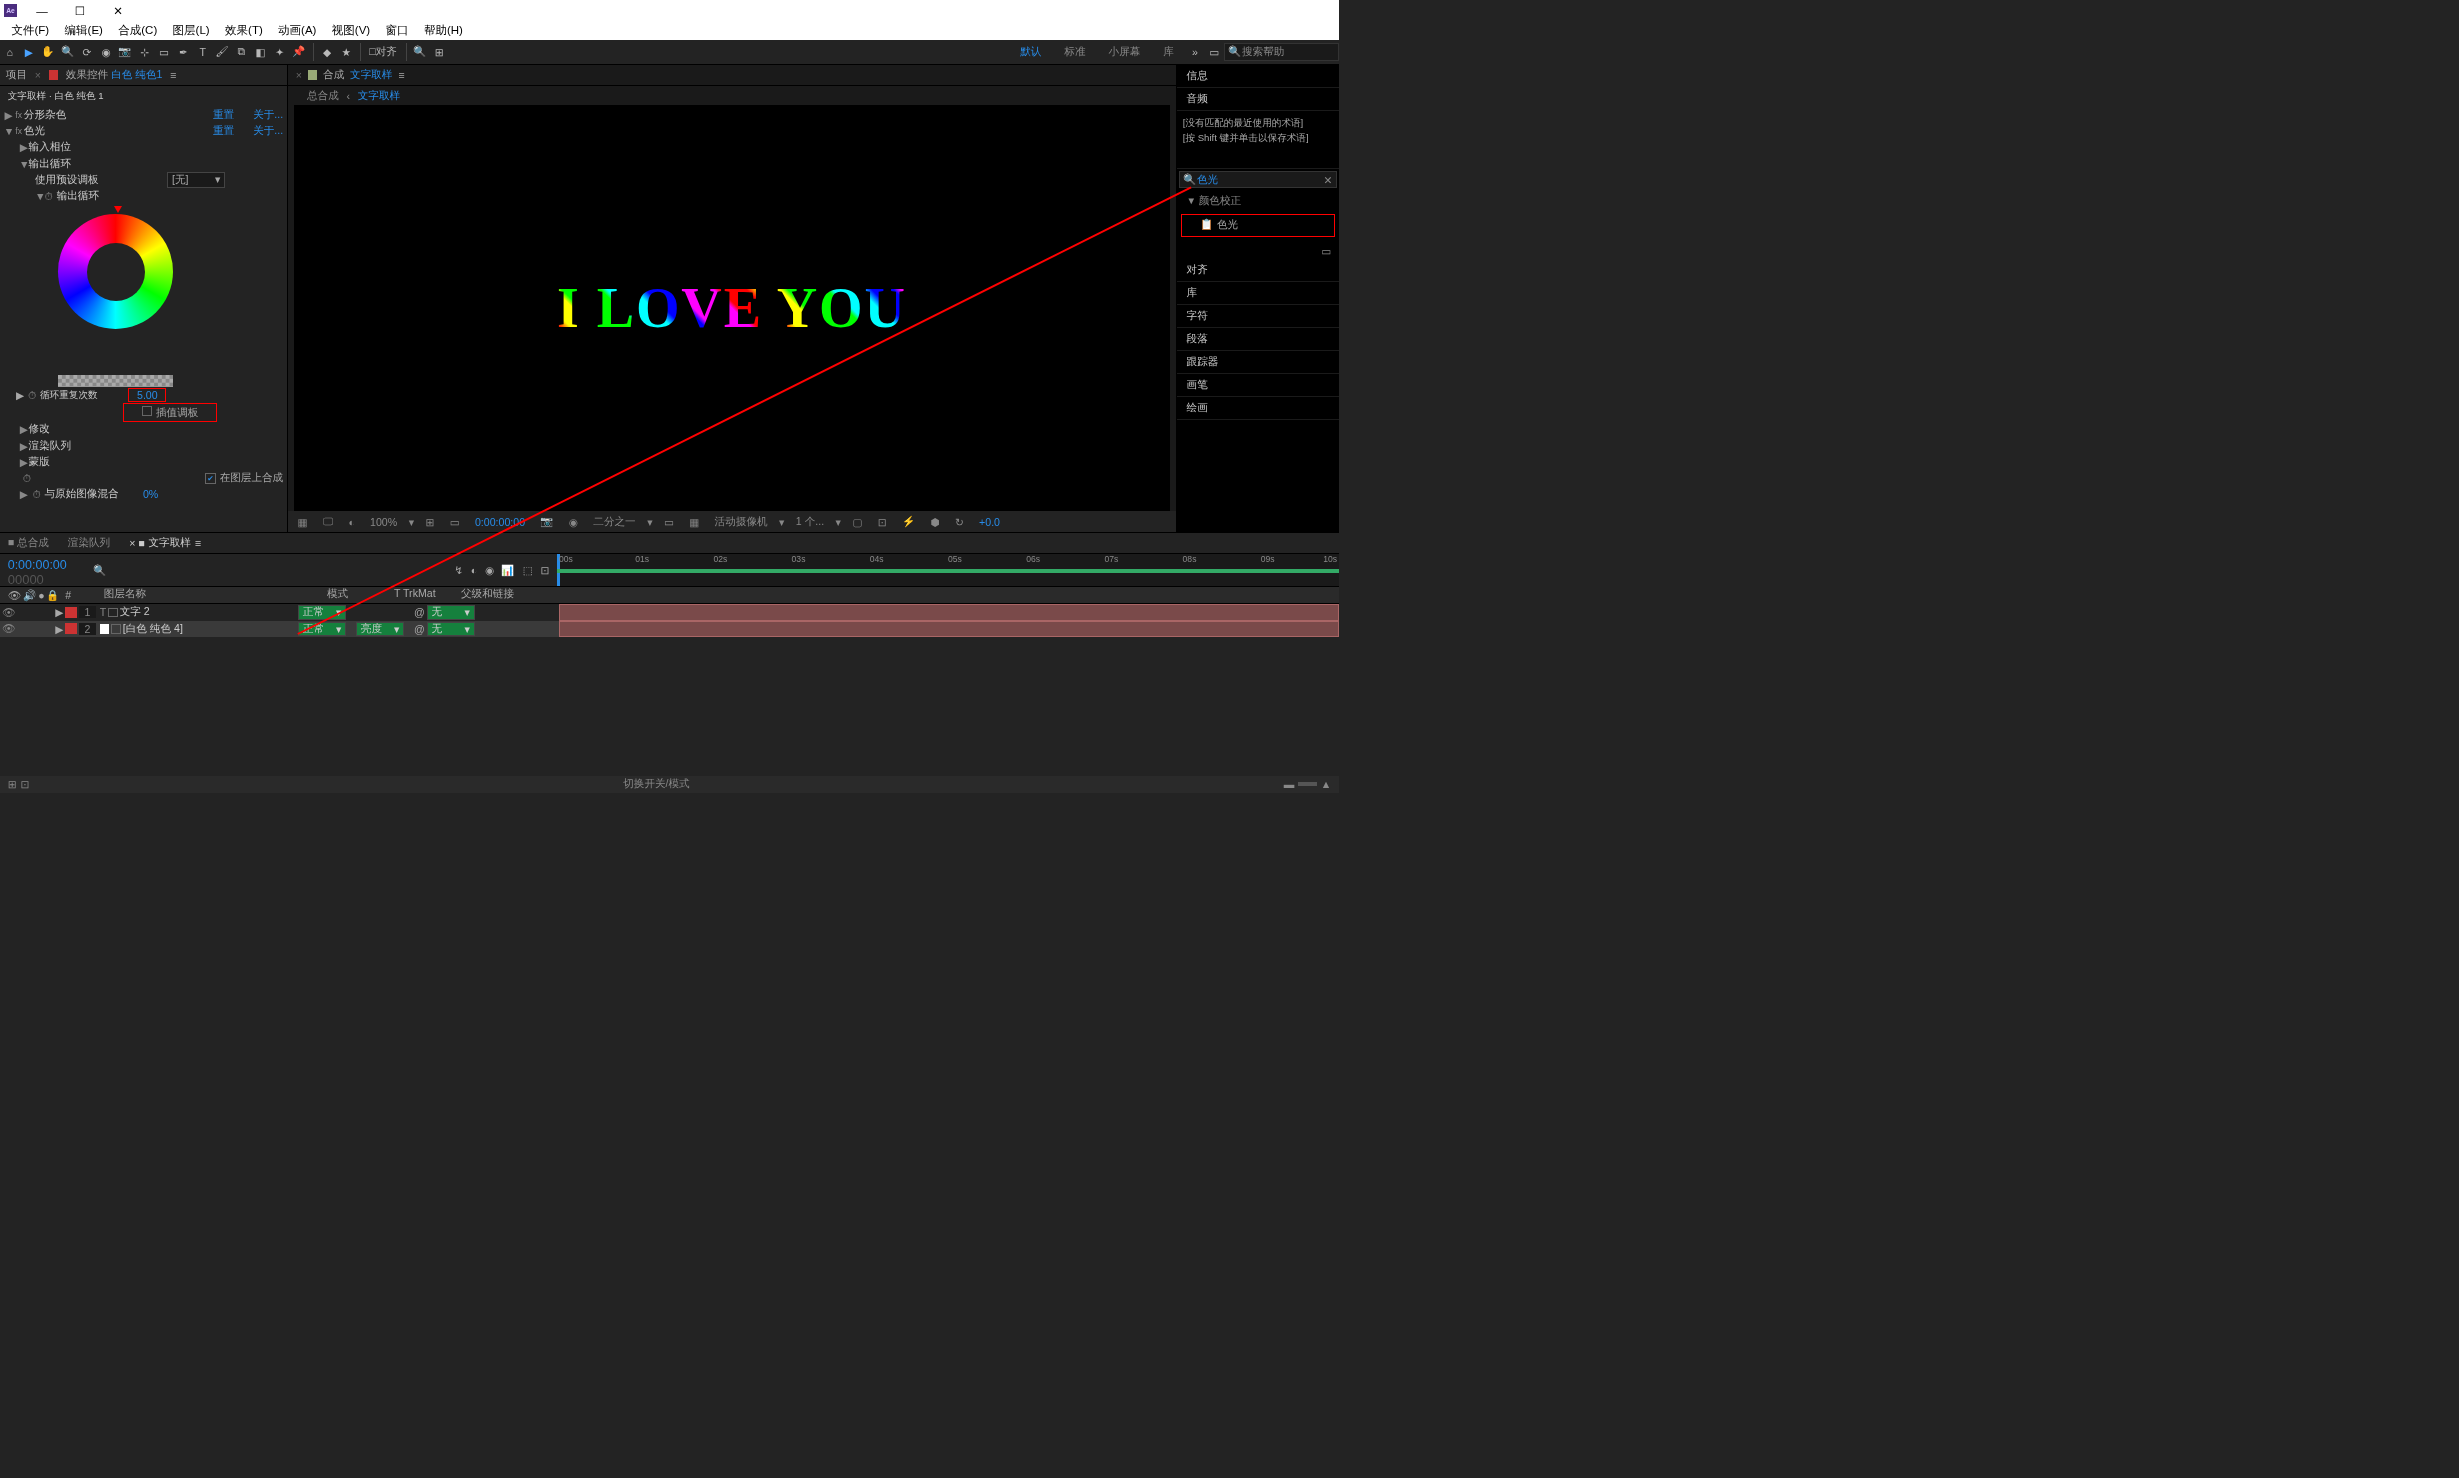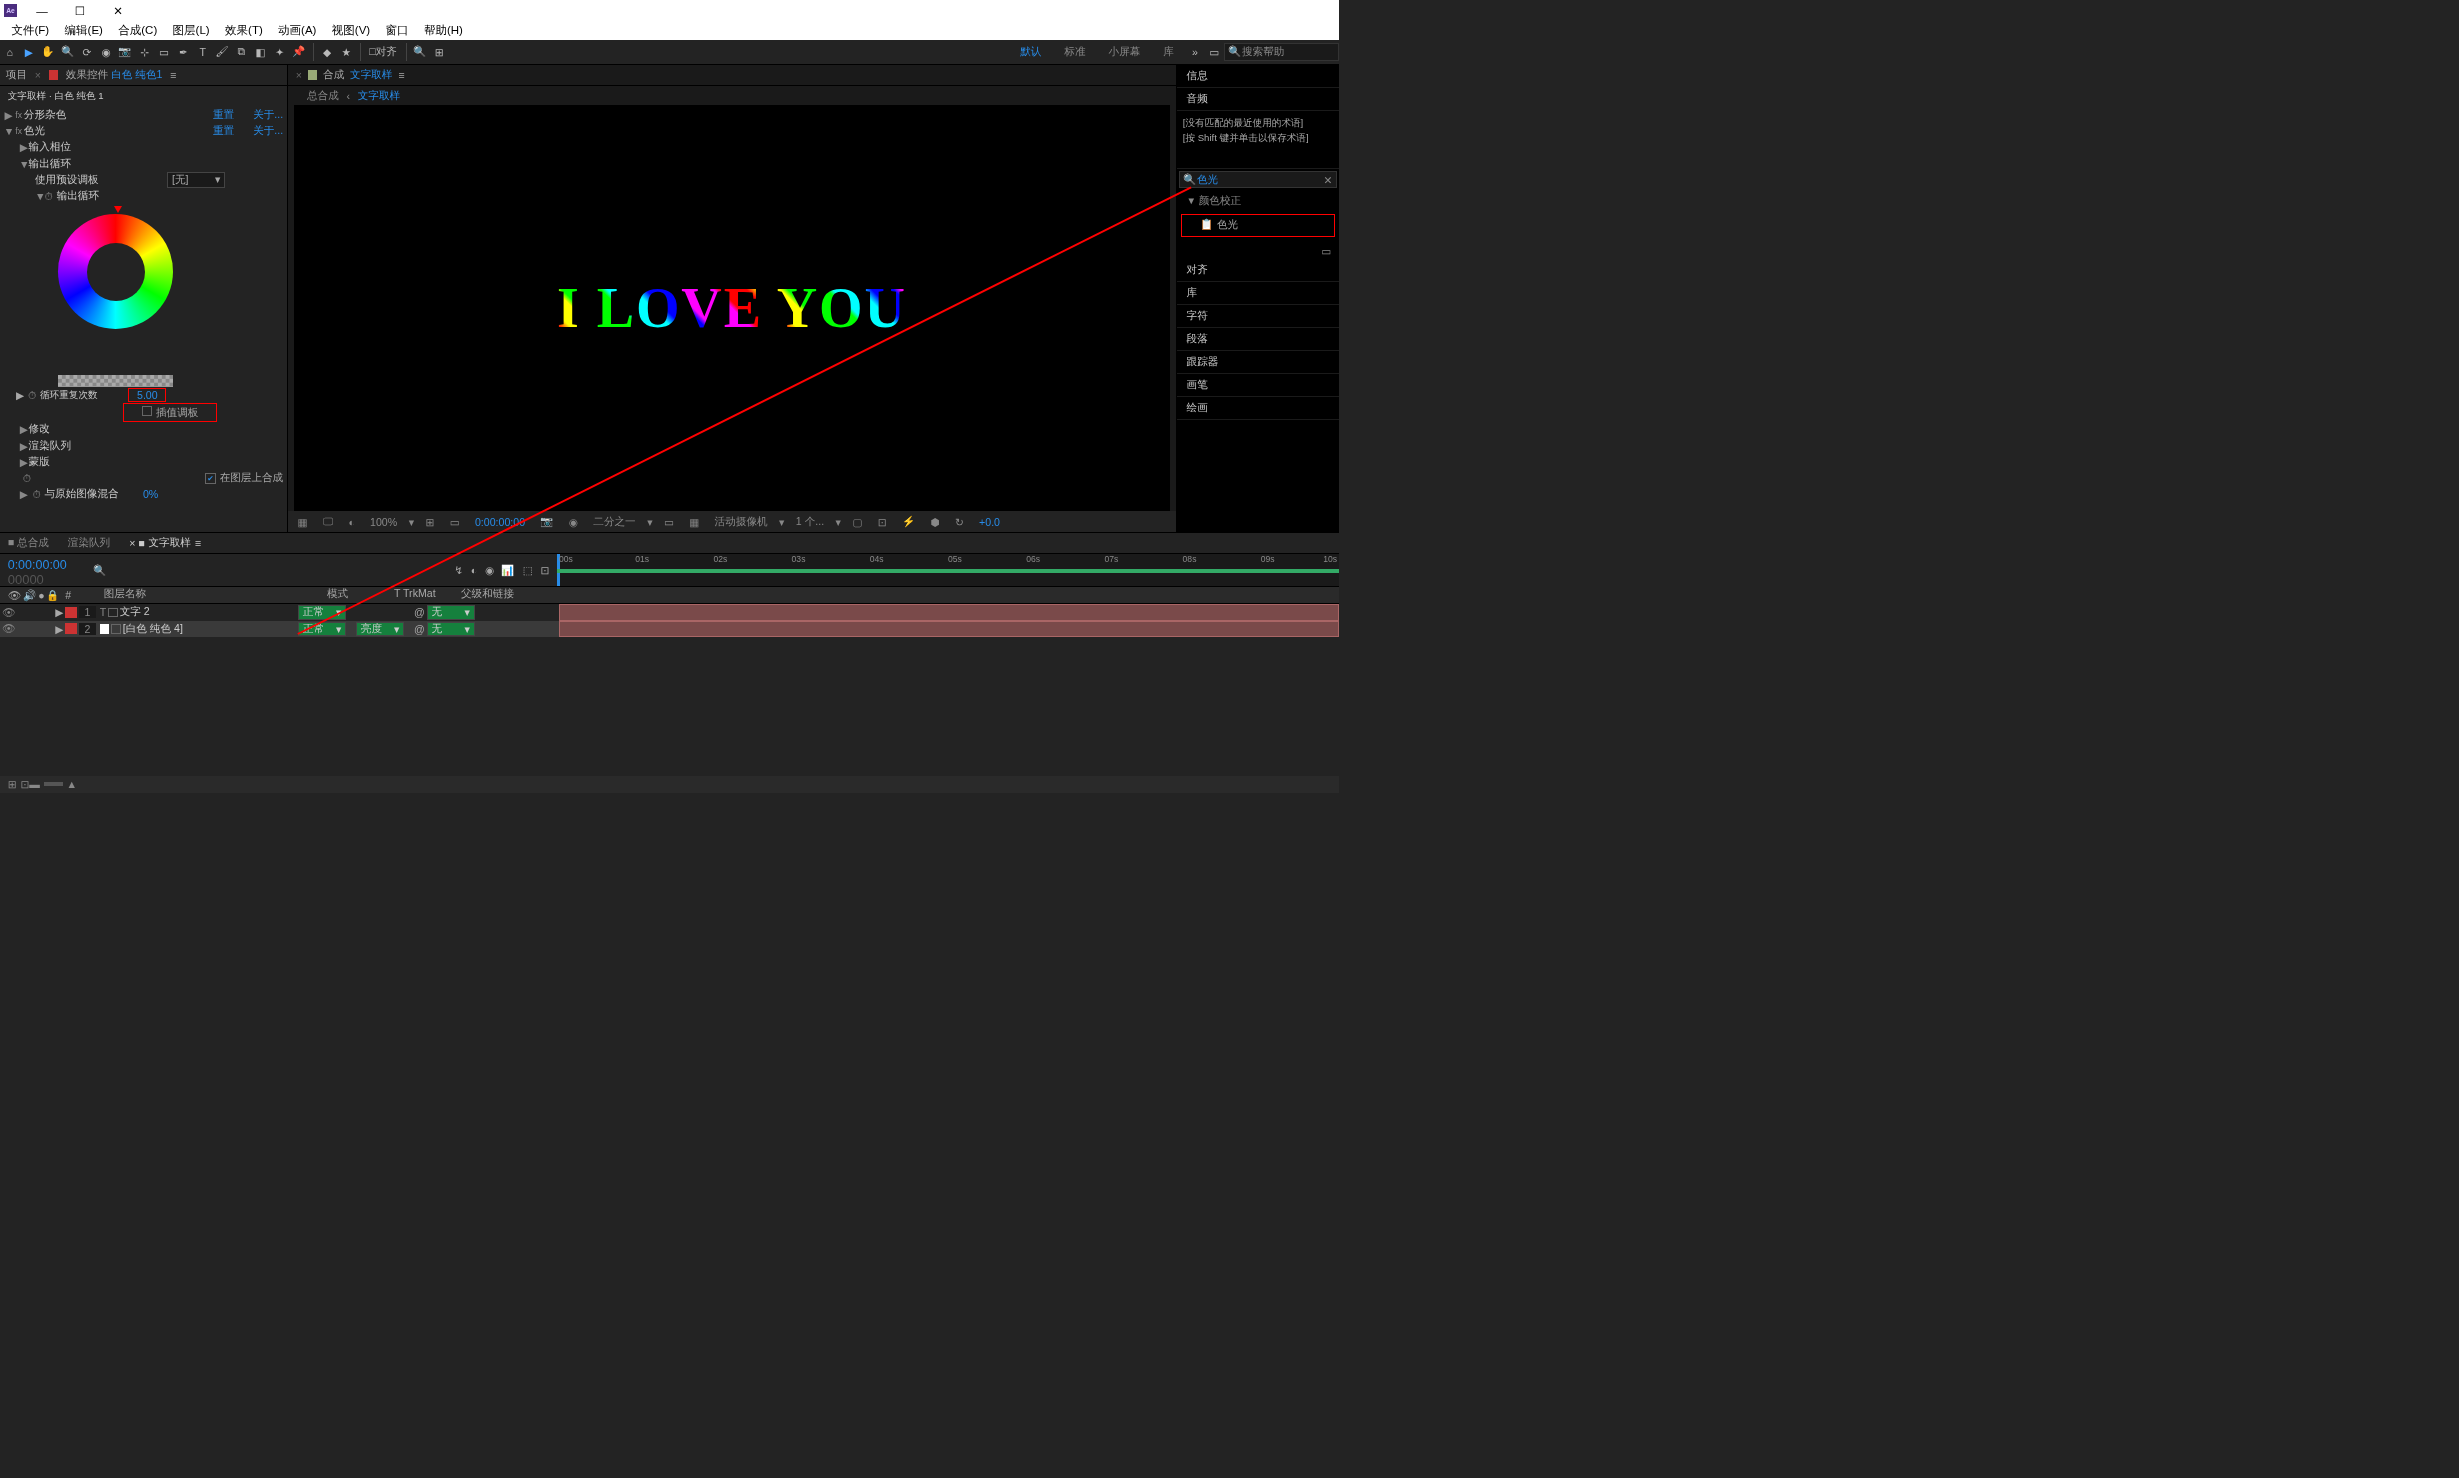--- a/index.html
+++ b/index.html
@@ -439,20 +439,21 @@
         </span>
     </div>
     <div class="tl-track-area">
       <div class="tl-track red"></div>
       <div class="tl-track red"></div>
     </div>
   </div>
   <div class="tl-footer">
     <span>⊞</span>
     <span style="margin-left:3.8px">⊡</span>
+    <span class="center">切换开关/模式</span>
     <span>▬</span>
     <span style="width:19px;height:3.8px;background:#555;margin:0 3.8px"></span>
     <span>▲</span>
   </div>
 </div>
 
 <svg class="annotation" style="left:0;top:0;width:1339px;height:805px" viewBox="0 0 1394 838" width="1339" height="805">
   <line class="red-line" x1="310" y1="660" x2="1240" y2="195"></line>
 </svg>
 

